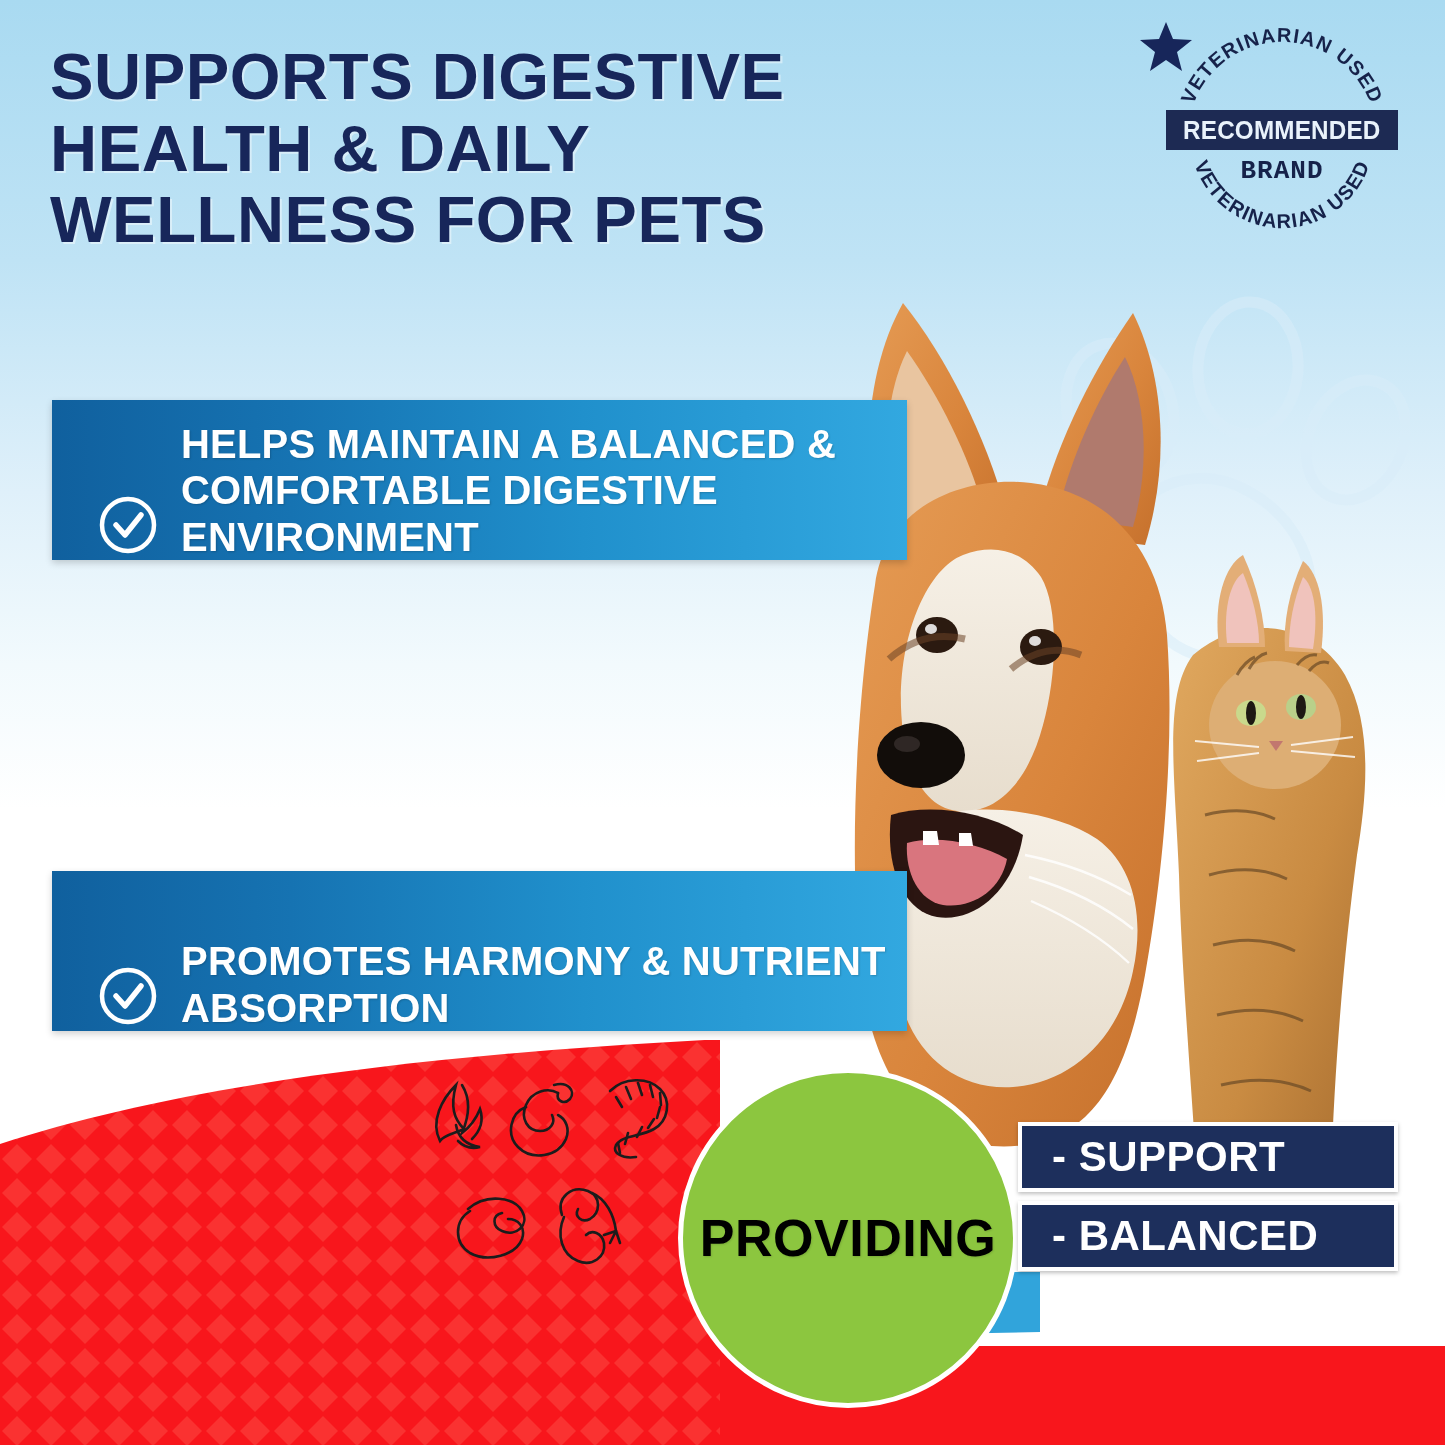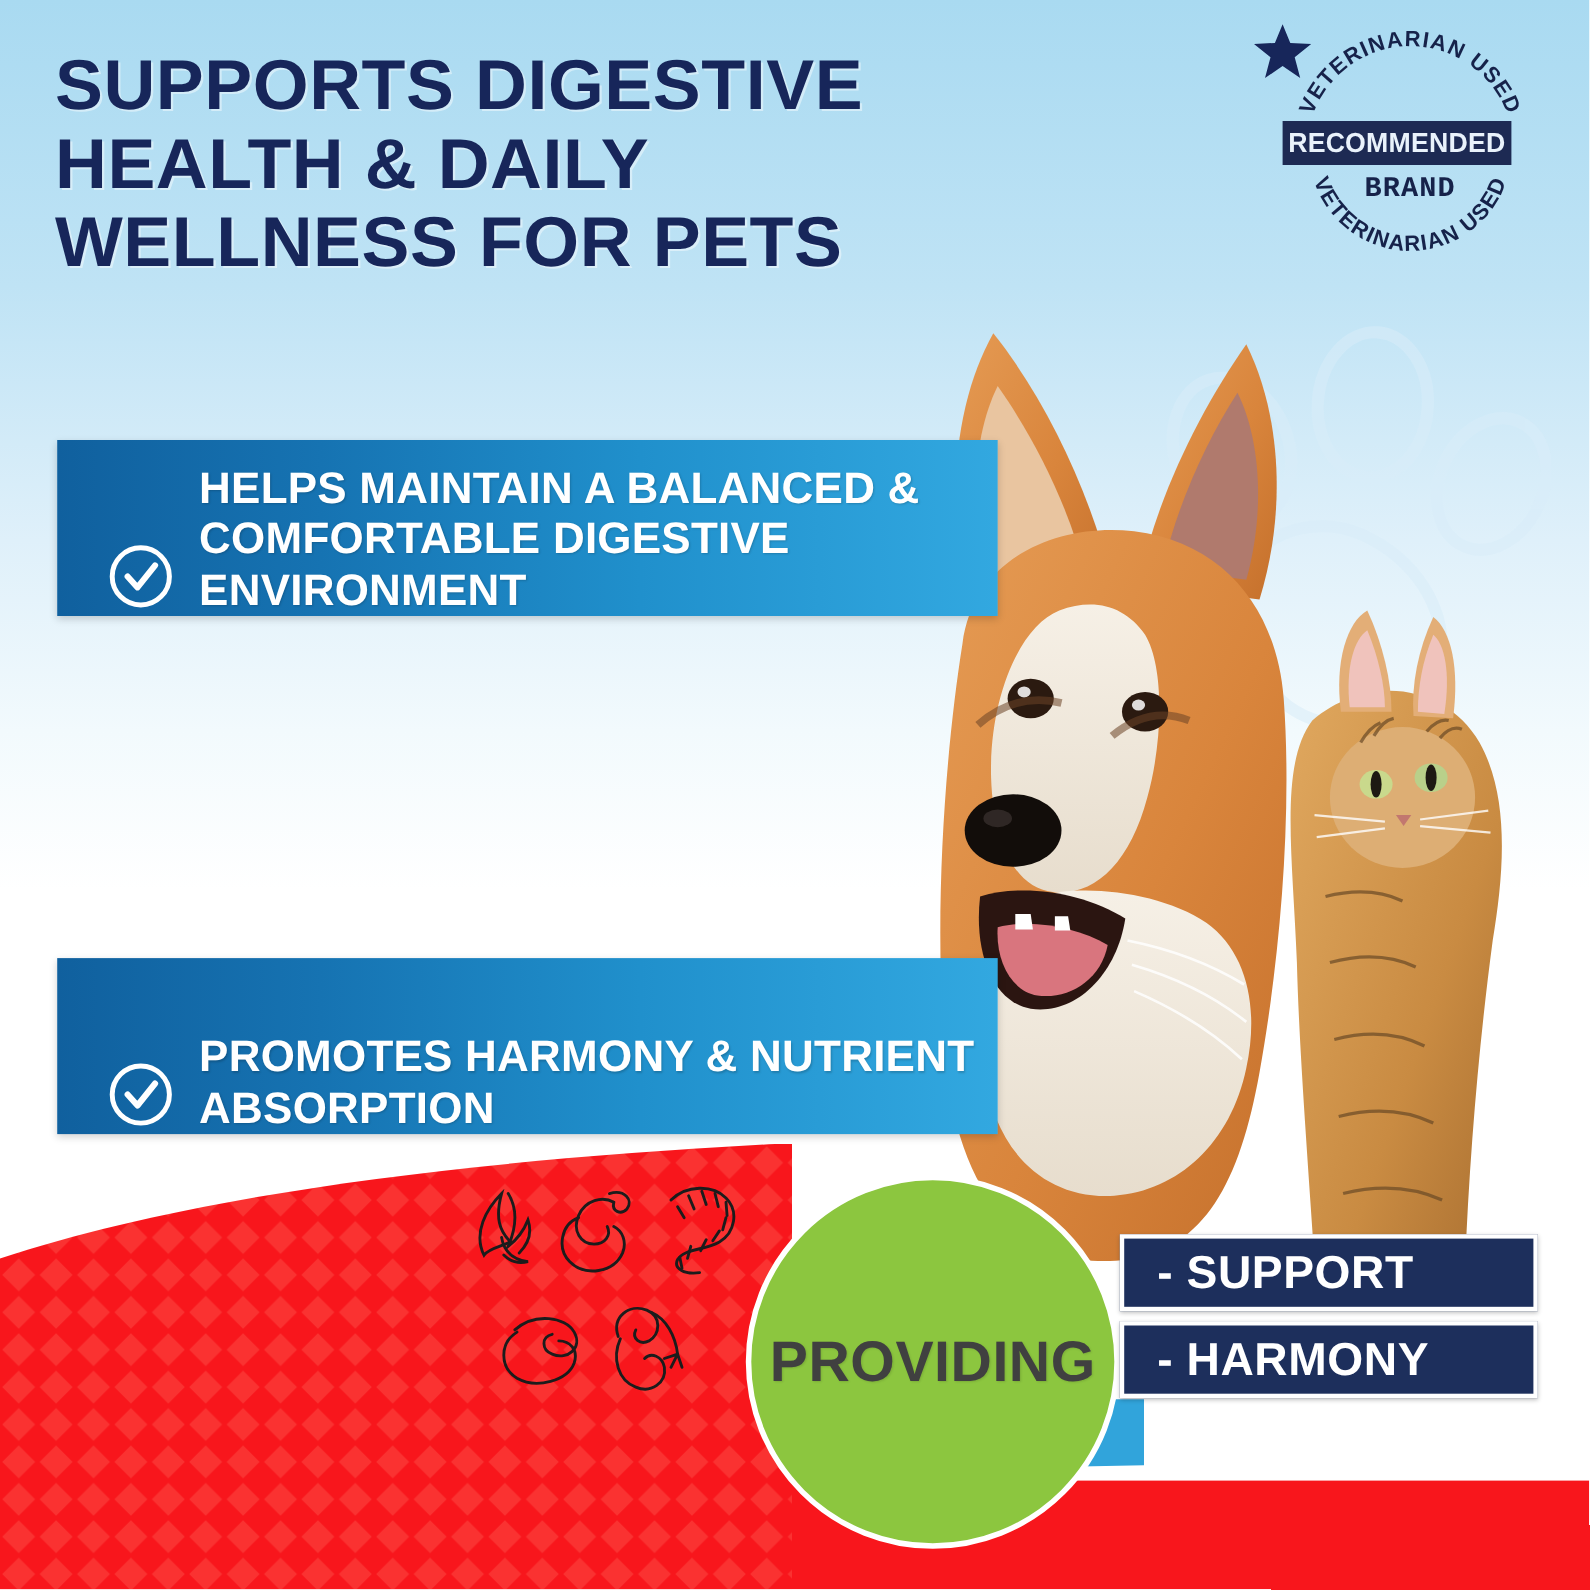--- a/index.html
+++ b/index.html
@@ -25,21 +25,21 @@
     letter-spacing:.5px;
     text-transform:uppercase;
     text-shadow:2px 2px 0 rgba(255,255,255,.45);
     transform:scaleX(1.02);transform-origin:left top;
   }
 
   
   .badge{position:absolute;left:1166px;top:20px;width:232px;height:232px;}
   .badge svg{position:absolute;left:0;top:0;}
   .badge-bar{
-    position:absolute;left:0px;top:90px;width:208px;height:40px;
+    position:absolute;left:0px;top:90px;width:232px;height:40px;
     background:#1d2a53;display:flex;align-items:center;justify-content:center;
   }
   .badge-bar span{
     color:#e9f2fb;font-weight:bold;font-size:25px;letter-spacing:.2px;
     font-family:"Liberation Sans Narrow","Liberation Sans",sans-serif;
     transform:scaleX(.97);
   }
   .badge-brand{
     position:absolute;left:0;top:136px;width:232px;text-align:center;
     color:#16224a;font-weight:bold;font-size:26px;letter-spacing:1px;
@@ -78,21 +78,21 @@
   .worms{position:absolute;left:410px;top:1063px;width:300px;height:215px;}
 
   
   .providing{
     position:absolute;left:678px;top:1068px;width:340px;height:340px;
     border-radius:50%;background:#8cc63f;border:5px solid #ffffff;
     display:flex;align-items:center;justify-content:center;
     box-sizing:border-box;
   }
   .providing span{
-    color:#404040;font-weight:bold;font-size:52px;letter-spacing:.5px;
+    color:#000000;font-weight:bold;font-size:52px;letter-spacing:.5px;
     font-family:"Liberation Sans Narrow","Liberation Sans",sans-serif;
     text-shadow:1px 1px 2px rgba(0,0,0,.12);
     text-align:center;
   }
 
   
   .rbars{position:absolute;left:1018px;top:1122px;width:380px;}
   .rbar{
     position:relative;height:70px;background:#1d2f5c;border:4px solid #ffffff;
     box-sizing:border-box;display:flex;align-items:center;
@@ -317,17 +317,17 @@
 
   <div class="providing">
     <span>PROVIDING</span>
   </div>
 
   <div class="rbars">
     <div class="rbar">
       <span>- SUPPORT</span>
     </div>
     <div class="rbar">
-      <span>- HARMONY</span>
+      <span>- BALANCED</span>
     </div>
   </div>
 
 </div>
 
 </body></html>

